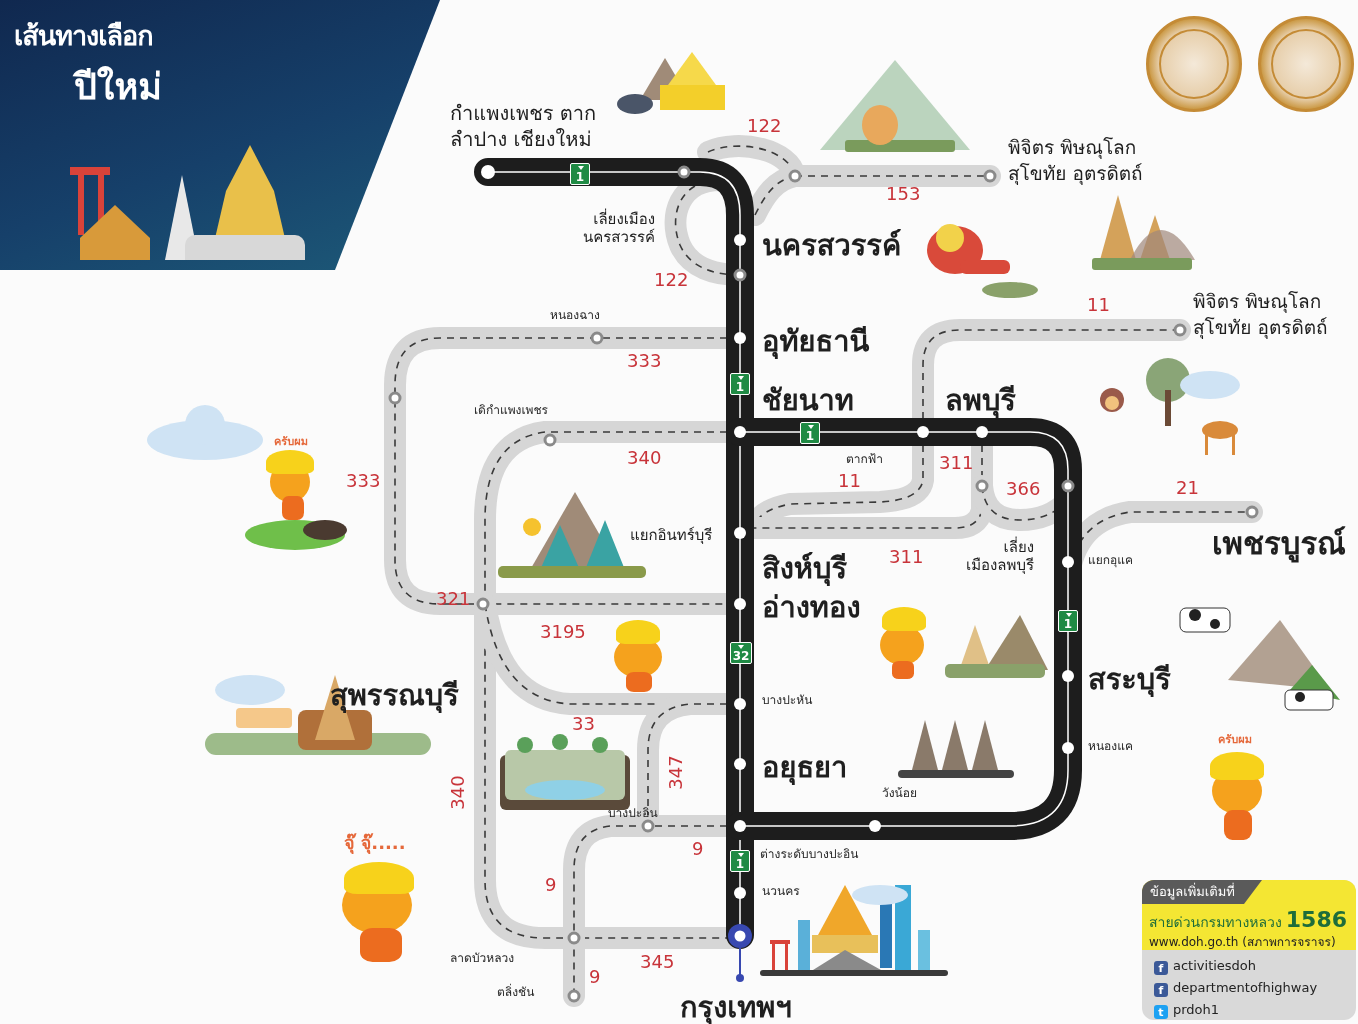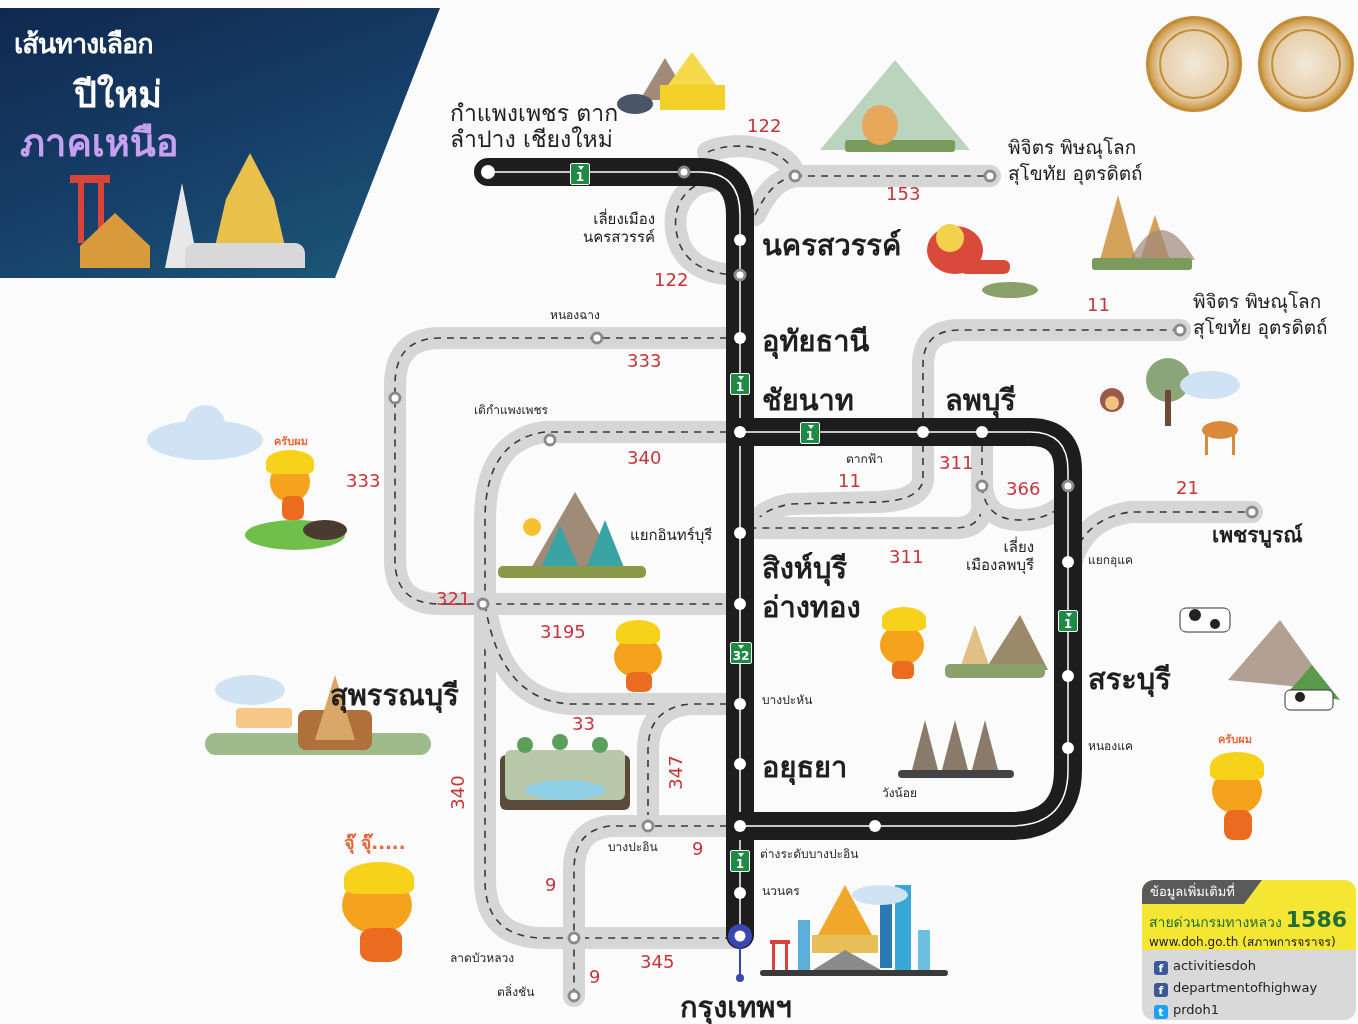--- a/index.html
+++ b/index.html
@@ -1,19 +1,19 @@
 <!DOCTYPE html>
 <html><head>
 <meta charset="utf-8">
 <style>
   html,body{margin:0;padding:0;background:#fbfbfb;}
   body{width:1358px;height:1024px;position:relative;overflow:hidden;font-family:"DejaVu Sans","Liberation Sans",sans-serif;color:#1e1e1e;}
   .abs{position:absolute;}
   #map{position:absolute;left:0;top:0;width:1358px;height:1024px;}
-  .banner{position:absolute;left:0;top:8px;width:440px;height:212px;text-decoration:underline;}
+  .banner{position:absolute;left:0;top:0;width:440px;height:212px;text-decoration:underline;}
   .banner-bg{position:absolute;left:0;top:0;width:440px;height:270px;background:linear-gradient(160deg,#10284f 0%,#16406a 55%,#1d5a78 100%);clip-path:polygon(0 0,440px 0,335px 270px,0 270px);}
   .banner-t1{position:absolute;left:14px;top:14px;font-size:27px;color:#fff;font-weight:bold;letter-spacing:-1px;}
   .banner-t2{position:absolute;left:74px;top:58px;font-size:36px;color:#fff;font-weight:bold;}
   .banner-t3{position:absolute;left:20px;top:104px;font-size:38px;color:#c7a0f0;font-weight:bold;}
   .banner-year{position:absolute;left:176px;top:14px;font-size:74px;font-weight:bold;letter-spacing:-4px;}
   .banner-year span{display:inline-block;}
   .seal{position:absolute;width:96px;height:96px;border-radius:50%;background:radial-gradient(circle,#f4e9d9 0%,#e6cda8 55%,#c9963f 72%,#b47a26 100%);border:3px solid #c48b36;box-sizing:border-box;}
   .seal .ring{position:absolute;left:10px;top:10px;right:10px;bottom:10px;border-radius:50%;border:2px solid #c48b36;}
   .lbl{position:absolute;white-space:nowrap;color:#1f1f1f;}
   .lbl-xl{font-size:29px;font-weight:bold;}
@@ -232,21 +232,20 @@
     <rect x="918" y="930" width="12" height="40" fill="#6ac0e0"></rect>
     <ellipse cx="880" cy="895" rx="28" ry="10" fill="#cfe3f4"></ellipse>
     <rect x="760" y="970" width="188" height="6" rx="3" fill="#3a3a3a"></rect>
   </g>
 </svg>
 
 <div class="banner">
   <div class="banner-bg"></div>
   <div class="banner-t1">เส้นทางเลือก</div>
   <div class="banner-t2">ปีใหม่</div>
-  <div class="banner-t3">ภาคเหนือ</div>
 
   <div class="abs" style="left:20px;top:165px;width:310px;height:100px;">
     <div class="abs" style="left:50px;top:2px;width:40px;height:8px;background:#d9433a;"></div>
     <div class="abs" style="left:58px;top:10px;width:6px;height:60px;background:#d9433a;"></div>
     <div class="abs" style="left:78px;top:10px;width:6px;height:60px;background:#d9433a;"></div>
     <div class="abs" style="left:60px;top:40px;width:70px;height:55px;background:#d89a3a;clip-path:polygon(50% 0,100% 60%,100% 100%,0 100%,0 60%);"></div>
     <div class="abs" style="left:145px;top:10px;width:34px;height:85px;background:#e8e8e8;clip-path:polygon(50% 0,100% 100%,0 100%);"></div>
     <div class="abs" style="left:190px;top:-20px;width:80px;height:115px;background:#e9c04a;clip-path:polygon(50% 0,80% 40%,100% 100%,0 100%,20% 40%);"></div>
     <div class="abs" style="left:165px;top:70px;width:120px;height:25px;background:#d8d8d8;border-radius:10px 10px 0 0;"></div>
   </div>
@@ -259,33 +258,33 @@
     <div class="ring"></div>
   </div>
 
 <div class="shield" style="left:570px;top:163px;">1</div>
 <div class="shield" style="left:730px;top:373px;">1</div>
 <div class="shield" style="left:800px;top:422px;">1</div>
 <div class="shield" style="left:730px;top:642px;width:22px;">32</div>
 <div class="shield" style="left:1058px;top:610px;">1</div>
 <div class="shield" style="left:730px;top:850px;">1</div>
 
-<div class="lbl lbl-lg" style="left:450px;top:100px;line-height:26px;font-weight:normal;font-size:23px;">
+<div class="lbl lbl-lg" style="left:450px;top:100px;line-height:26px;font-weight:normal;font-size:20px;">
   <div>กำแพงเพชร ตาก</div>
   <div>ลำปาง เชียงใหม่</div>
 </div>
 <div class="lbl" style="left:1008px;top:134px;line-height:26px;font-size:19px;">
   <div>พิจิตร พิษณุโลก</div>
   <div>สุโขทัย อุตรดิตถ์</div>
 </div>
 <div class="lbl" style="left:1193px;top:288px;line-height:26px;font-size:19px;">
   <div>พิจิตร พิษณุโลก</div>
   <div>สุโขทัย อุตรดิตถ์</div>
 </div>
-<div class="lbl lbl-xl" style="left:1212px;top:518px;font-size:21px;">เพชรบูรณ์</div>
+<div class="lbl lbl-xl" style="left:1212px;top:518px;font-size:31px;">เพชรบูรณ์</div>
 <div class="lbl lbl-xl" style="left:680px;top:984px;">กรุงเทพฯ</div>
 
 <div class="lbl lbl-xl" style="left:762px;top:222px;">นครสวรรค์</div>
 <div class="lbl lbl-xl" style="left:762px;top:318px;">อุทัยธานี</div>
 <div class="lbl lbl-xl" style="left:762px;top:377px;">ชัยนาท</div>
 <div class="lbl lbl-xl" style="left:945px;top:377px;">ลพบุรี</div>
 <div class="lbl lbl-xl" style="left:762px;top:545px;">สิงห์บุรี</div>
 <div class="lbl lbl-xl" style="left:762px;top:584px;">อ่างทอง</div>
 <div class="lbl lbl-xl" style="left:330px;top:632px;margin-top:40px;">สุพรรณบุรี</div>
 <div class="lbl lbl-xl" style="left:1088px;top:656px;">สระบุรี</div>
@@ -302,21 +301,21 @@
 <div class="lbl lbl-sm" style="left:966px;top:538px;text-align:right;line-height:18px;">
   <div>เลี่ยง</div>
   <div>เมืองลพบุรี</div>
 </div>
 <div class="lbl lbl-md" style="left:1088px;top:550px;">แยกอุแค</div>
 <div class="lbl lbl-md" style="left:1088px;top:736px;">หนองแค</div>
 <div class="lbl lbl-md" style="left:762px;top:690px;">บางปะหัน</div>
 <div class="lbl lbl-md" style="left:846px;top:783px;margin-left:36px;">วังน้อย</div>
 <div class="lbl lbl-md" style="left:760px;top:844px;">ต่างระดับบางปะอิน</div>
 <div class="lbl lbl-md" style="left:762px;top:881px;">นวนคร</div>
-<div class="lbl lbl-md" style="left:608px;top:837px;font-family:Liberation Serif, serif;">บางปะอิน</div>
+<div class="lbl lbl-md" style="left:608px;top:803px;font-family:Liberation Serif, serif;">บางปะอิน</div>
 <div class="lbl lbl-md" style="left:450px;top:948px;">ลาดบัวหลวง</div>
 <div class="lbl lbl-md" style="left:497px;top:982px;">ตลิ่งชัน</div>
 
 <div class="rt" style="left:747px;top:115px;">122</div>
 <div class="rt" style="left:654px;top:269px;">122</div>
 <div class="rt" style="left:886px;top:183px;">153</div>
 <div class="rt" style="left:1087px;top:294px;">11</div>
 <div class="rt" style="left:627px;top:350px;">333</div>
 <div class="rt" style="left:346px;top:470px;">333</div>
 <div class="rt" style="left:627px;top:447px;">340</div>

